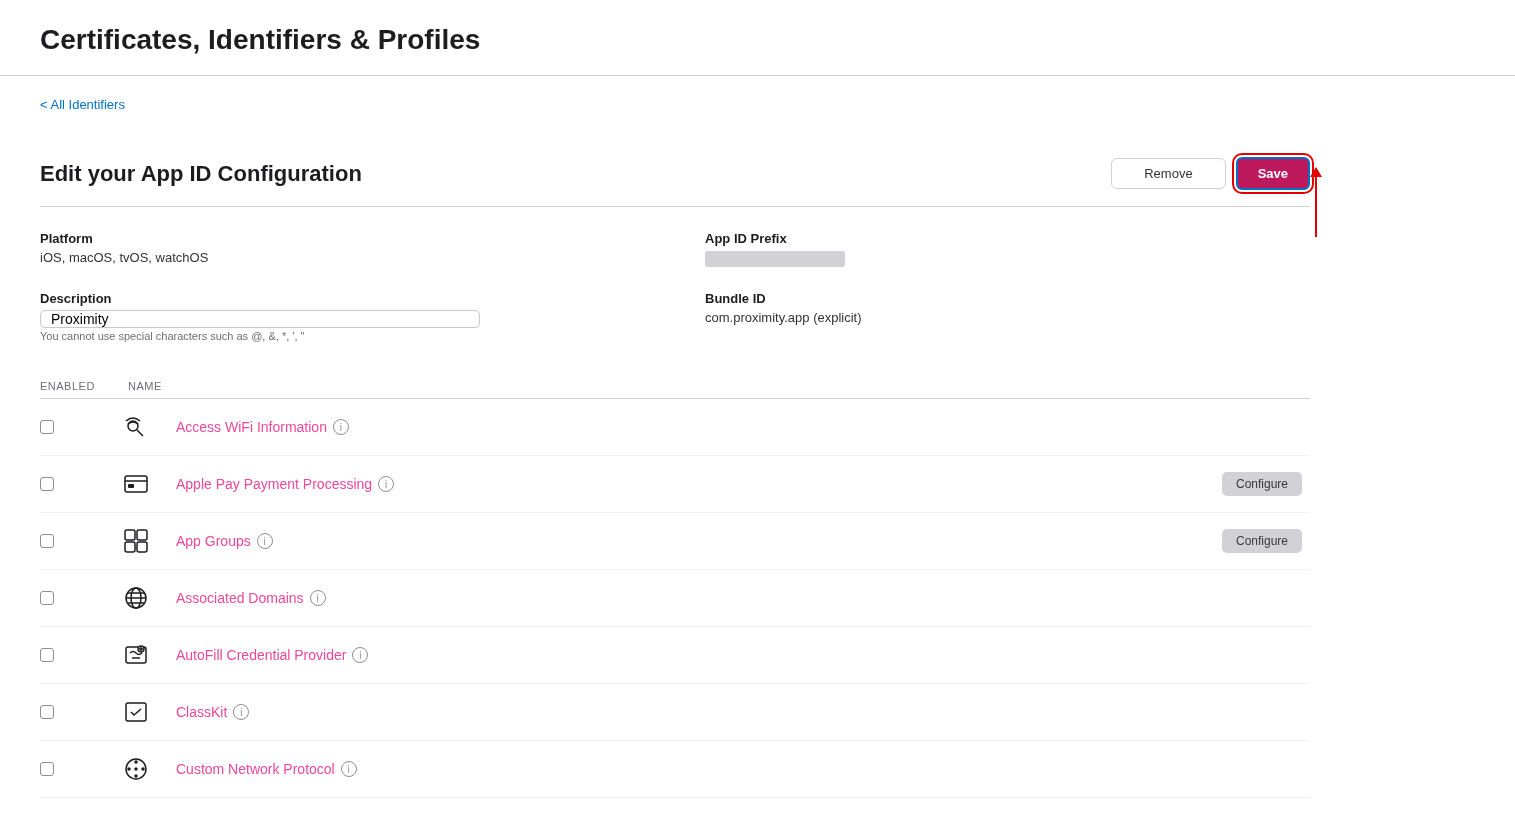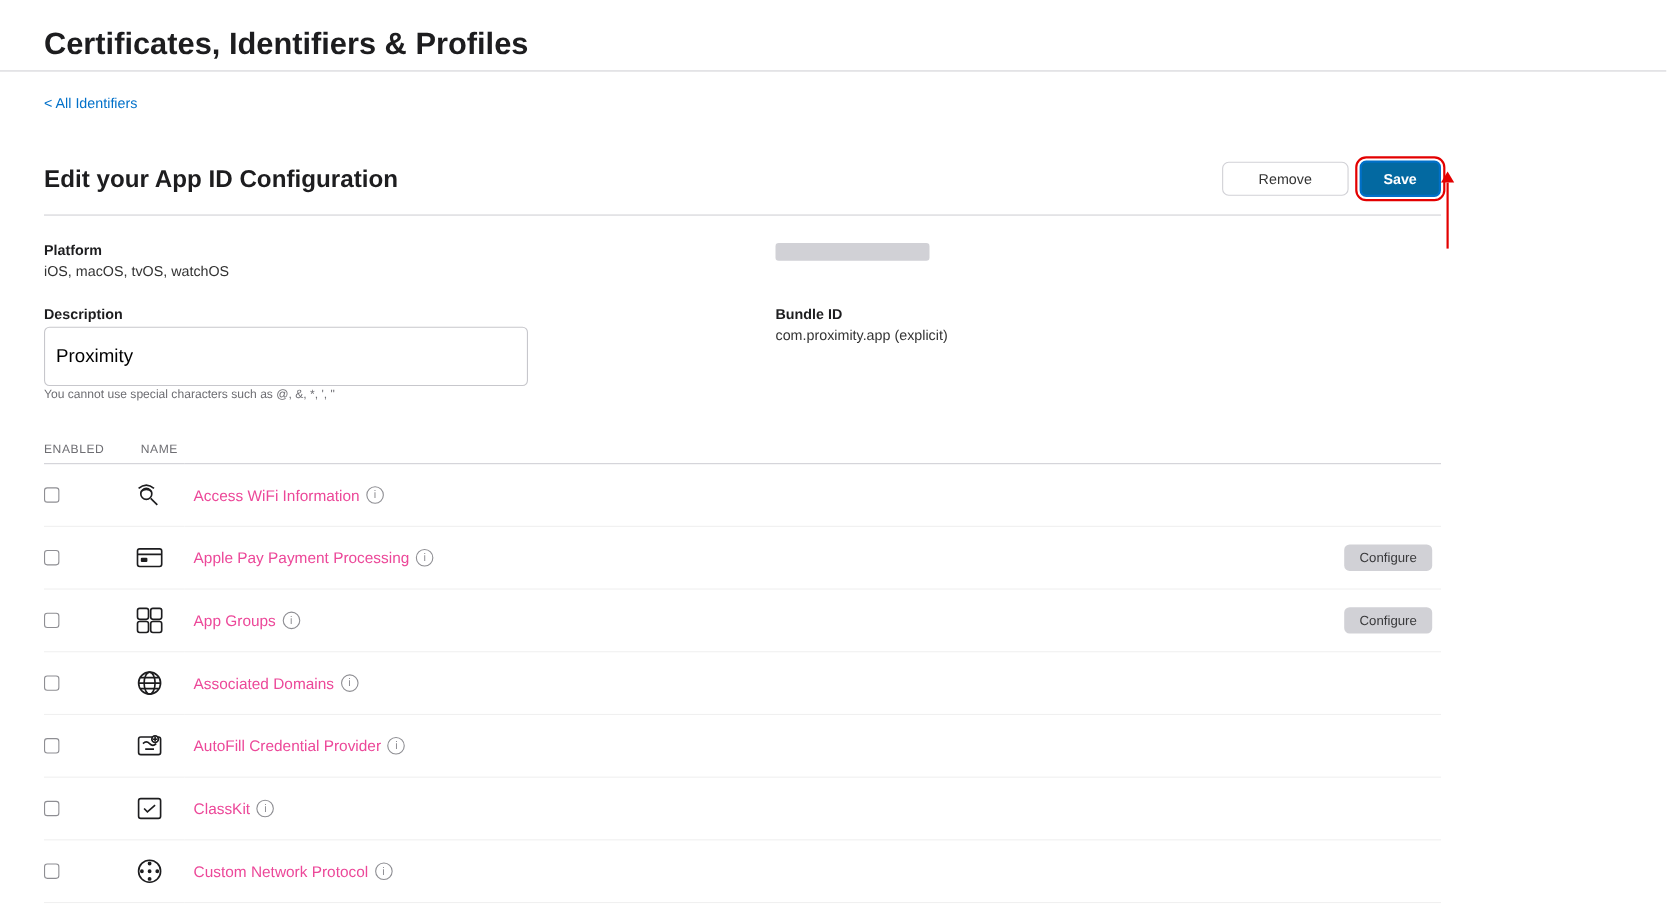--- a/index.html
+++ b/index.html
@@ -1,31 +1,31 @@
 <!DOCTYPE html>
 <html><head>
   <meta charset="utf-8">
   <style>
     * { box-sizing: border-box; margin: 0; padding: 0; }
     body { font-family: -apple-system, BlinkMacSystemFont, "Segoe UI", Helvetica, Arial, sans-serif; background: #fff; color: #1d1d1f; font-size: 14px; }
     
-    .page-header { padding: 24px 40px 8px 40px; border-bottom: 1px solid #d1d1d6; }
+    .page-header { padding: 24px 40px 19px 40px; border-bottom: 1px solid #d1d1d6; }
     .page-title { font-size: 28px; font-weight: 700; color: #1d1d1f; }
     
     .content { padding: 0 40px 40px 40px; max-width: 1350px; }
     
     .breadcrumb { padding: 20px 0 16px 0; }
     .breadcrumb a { color: #0070c9; text-decoration: none; font-size: 13px; }
     
     .section-header { display: flex; align-items: center; justify-content: space-between; padding-bottom: 16px; border-bottom: 1px solid #d1d1d6; margin-bottom: 24px; margin-top: 29px; }
     .section-title { font-size: 22px; font-weight: 700; }
     
     .btn-row { display: flex; gap: 10px; align-items: center; }
     .btn-remove { border: 1px solid #d1d1d6; background: #fff; color: #333; padding: 7px 32px; border-radius: 6px; cursor: pointer; font-size: 13px; }
-    .btn-save { border: 2px solid #0070c9; background: #0369a1; color: #fff; padding: 7px 20px; border-radius: 6px; cursor: pointer; font-size: 13px; font-weight: 600; position: relative; }
+    .btn-save { border: 2px solid #0070c9; background: #be185d; color: #fff; padding: 7px 20px; border-radius: 6px; cursor: pointer; font-size: 13px; font-weight: 600; position: relative; }
     .btn-save::after {
       content: '';
       position: absolute;
       top: -6px; right: -6px; bottom: -6px; left: -6px;
       border: 2px solid #e30000;
       border-radius: 10px;
     }
     
     .red-arrow {
       position: absolute;
@@ -47,21 +47,21 @@
       border-bottom: 10px solid #e30000;
       margin-bottom: 0;
       order: -1;
     }
     
     .form-grid { display: grid; grid-template-columns: 1fr 1fr; gap: 24px 60px; margin-bottom: 32px; }
     .form-group label { display: block; font-size: 13px; font-weight: 600; margin-bottom: 4px; }
     .form-group .value-text { font-size: 13px; color: #333; margin-top: 4px; }
     .form-group .hint { font-size: 11px; color: #6e6e73; margin-top: 2px; }
     
-    .text-input { width: 100%; max-width: 440px; padding: 16px 10px; border: 1px solid #c7c7cc; border-radius: 5px; font-size: 17px; outline: none; }
+    .text-input { width: 100%; max-width: 440px; padding: 0 10px; border: 1px solid #c7c7cc; border-radius: 5px; font-size: 14px; outline: none; }
     
     .blurred-value { background: #d1d1d6; border-radius: 3px; height: 16px; width: 140px; display: inline-block; vertical-align: middle; }
     
     .capabilities-section { margin-top: 8px; }
     .capabilities-title { font-size: 22px; font-weight: 700; margin-bottom: 20px; }
     
     .cap-table { width: 100%; border-collapse: collapse; }
     .cap-table thead tr { border-bottom: 1px solid #d1d1d6; }
     .cap-table th { font-size: 11px; font-weight: 400; color: #6e6e73; text-transform: uppercase; letter-spacing: 0.5px; padding: 6px 0; text-align: left; }
     .cap-table th.col-enabled { width: 80px; }
@@ -112,20 +112,21 @@
       <div class="arrow-line"></div>
     </div>
   </div>
 
   <div class="form-grid">
     <div class="form-group">
       <label>Platform</label>
       <div class="value-text">iOS, macOS, tvOS, watchOS</div>
     </div>
     <div class="form-group">
+      <label>App ID Prefix</label>
       <span class="blurred-value"></span>
     </div>
     <div class="form-group">
       <label>Description</label>
       <input type="text" class="text-input" value="Proximity" style="">
       <div class="hint">You cannot use special characters such as @, &amp;, *, ', "</div>
     </div>
     <div class="form-group">
       <label>Bundle ID</label>
       <div class="value-text">com.proximity.app (explicit)</div>

